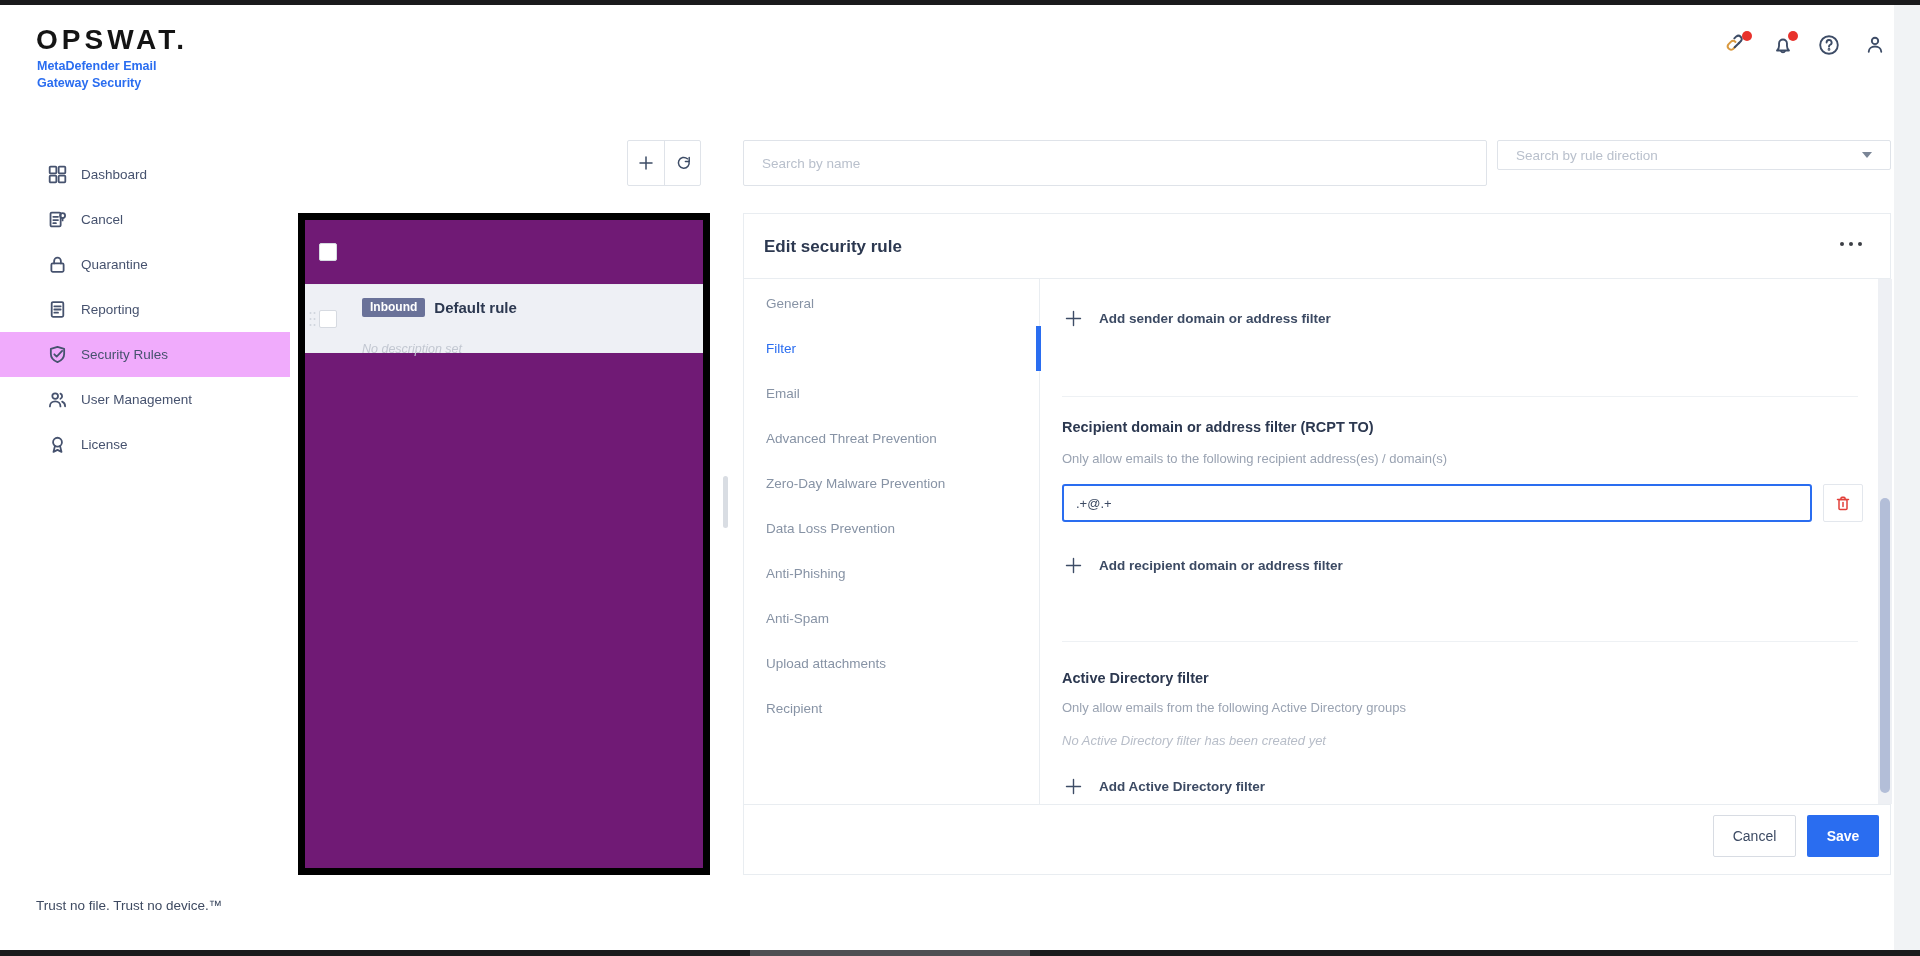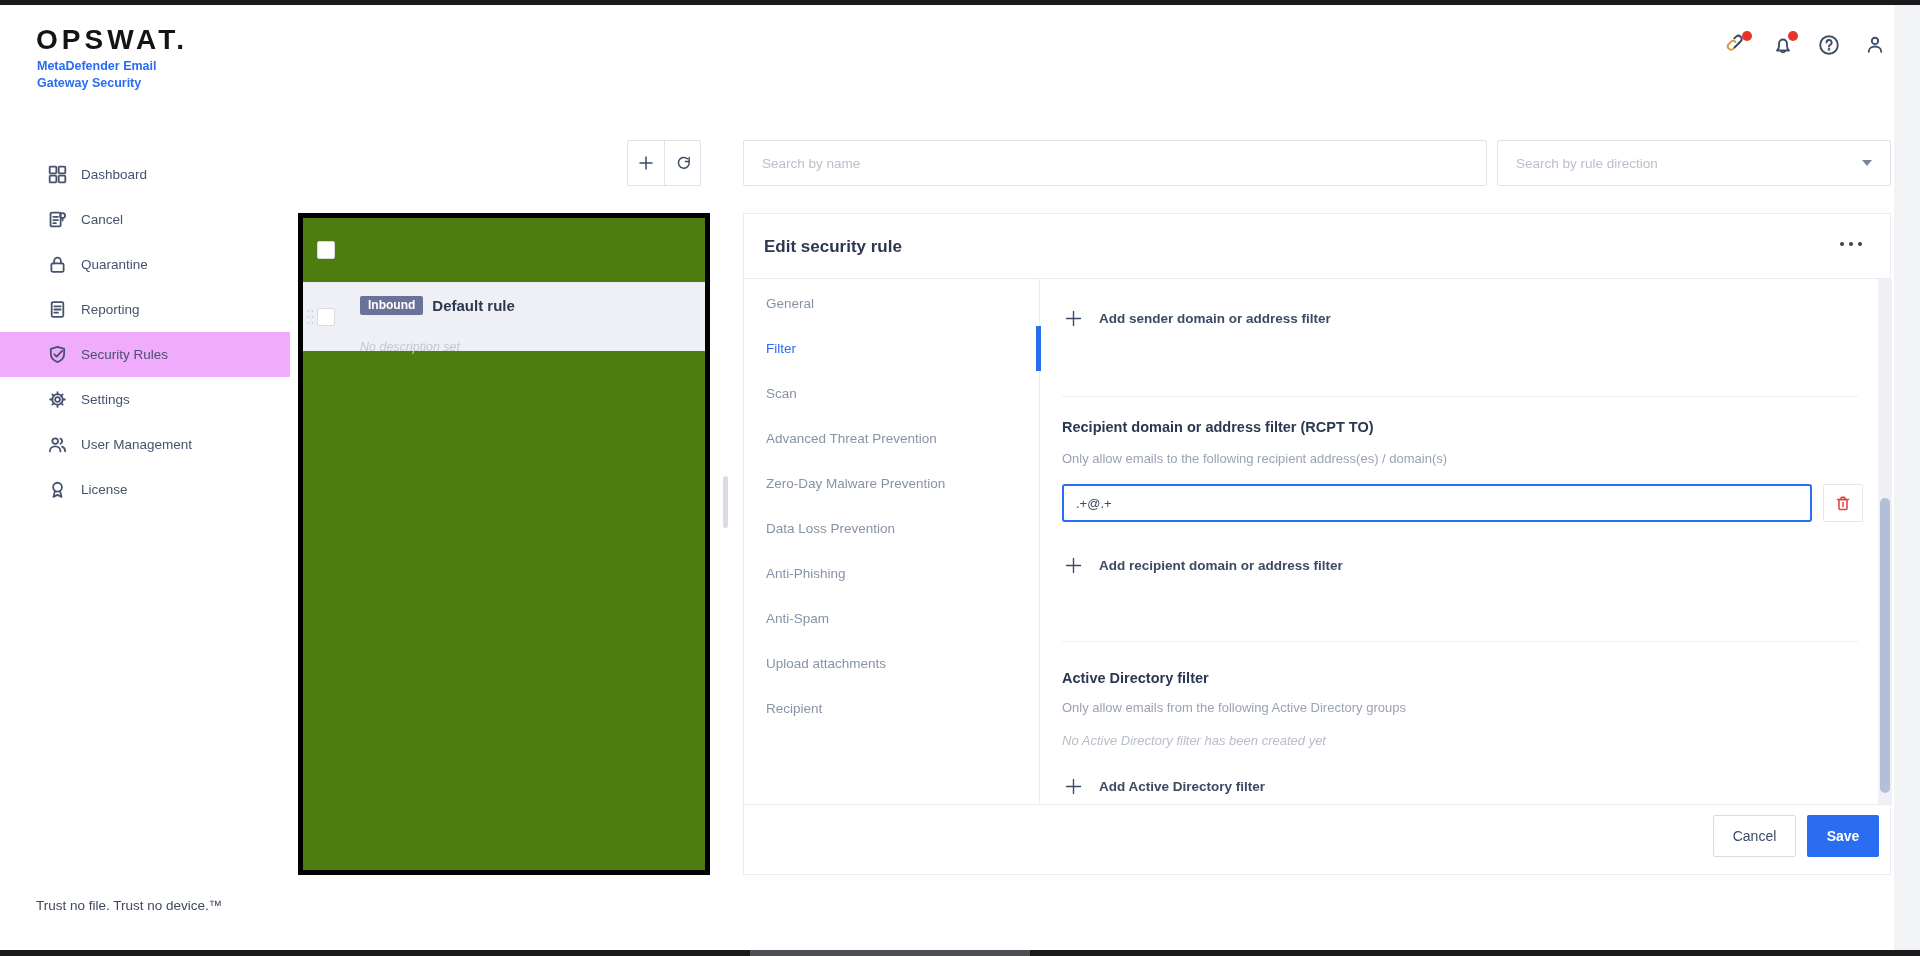--- a/index.html
+++ b/index.html
@@ -32,27 +32,27 @@
   .side-item.selected { background:#f0abfc; }
 
   
   .btn-group { left:627px; top:140px; height:46px; display:flex; border:1px solid #dfe3e9; border-radius:2px; background:#fff; }
   .tool-btn { width:36px; height:44px; display:flex; align-items:center; justify-content:center; cursor:pointer; }
   .tool-btn + .tool-btn { border-left:1px solid #dfe3e9; }
   .tool-btn svg { width:18px; height:18px; }
   .search-input { left:743px; top:140px; width:744px; height:46px; border:1px solid #dfe3e9; border-radius:2px;
     padding:0 18px; font-size:13.5px; color:#3c4a63; outline:none; font-family:inherit; }
   .search-input::placeholder { color:#b9c0cc; }
-  .direction-select { left:1497px; top:140px; width:394px; height:46px; border:1px solid #dfe3e9; border-radius:2px;
+  .direction-select { left:1497px; top:140px; width:394px; height:30px; border:1px solid #dfe3e9; border-radius:2px;
     display:flex; align-items:center; padding:10px 18px; cursor:pointer; background:#fff; }
   .direction-select .ph { color:#b9c0cc; font-size:13.5px; flex:1; }
   .caret { width:0; height:0; border-left:5px solid transparent; border-right:5px solid transparent; border-top:6px solid #7a8596; }
 
   
-  .list-panel { left:298px; top:213px; width:412px; height:662px; border:5px solid #000000; background:#4d7c0f; }
+  .list-panel { left:298px; top:213px; width:412px; height:662px; border:7px solid #000000; background:#701a75; }
   .list-head { height:65px; border-bottom:1px solid #e9ecf1; position:relative; }
   .checkbox { width:18px; height:18px; border:1px solid #d6dae1; border-radius:2px; background:#fff; cursor:pointer; }
   .rule-row { height:68px; background:#eef0f5; position:relative; border-bottom:1px solid #eceff3; cursor:pointer; }
   .badge { display:inline-block; background:#6a7299; color:#fff; font-size:12px; font-weight:700;
     padding:2px 8px 3px; border-radius:2px; }
   .rule-name { font-size:15px; font-weight:700; color:#2c3850; }
   .rule-desc { font-size:12.5px; font-style:italic; color:#c2c7d1; }
   .mini-scroll { left:723px; top:476px; width:5px; height:52px; background:#d9dde3; border-radius:3px; }
 
   
@@ -176,28 +176,20 @@
     </div>
     <div class="side-item selected">
       <svg class="stroked" viewBox="0 0 18 18">
         <path d="M9 1.7l6.3 2v4.9c0 3.8-2.7 6.3-6.3 7.7-3.6-1.4-6.3-3.9-6.3-7.7V3.7z"></path>
         <path d="M6 8.8l2.2 2.2 5.2-5.4"></path>
       </svg>
       <span>Security Rules</span>
     </div>
     <div class="side-item">
       <svg class="stroked" viewBox="0 0 18 18">
-        <circle cx="9" cy="9" r="2.3"></circle>
-          <circle cx="9" cy="9" r="5"></circle>
-        <path d="M13.8 9H16M12.4 12.4l1.5 1.5M9 13.8V16M5.6 12.4l-1.5 1.5M4.2 9H2M5.6 5.6L4.1 4.1M9 4.2V2M12.4 5.6l1.5-1.5"></path>
-      </svg>
-      <span>Settings</span>
-    </div>
-    <div class="side-item">
-      <svg class="stroked" viewBox="0 0 18 18">
         <circle cx="6.8" cy="5.8" r="2.7"></circle>
         <path d="M1.8 15.6c0-3 2.2-4.8 5-4.8s5 1.8 5 4.8"></path>
         <path d="M11.8 3.4a2.7 2.7 0 0 1 0 4.9M13.4 11c1.7.7 2.8 2.3 2.8 4.4"></path>
       </svg>
       <span>User Management</span>
     </div>
     <div class="side-item">
       <svg class="stroked" viewBox="0 0 18 18">
         <circle cx="9" cy="6.8" r="4.2"></circle>
         <path d="M6.6 10.3L5.2 16l3.8-1.9 3.8 1.9-1.4-5.7"></path>
@@ -257,21 +249,21 @@
       <div class="dots-menu">
           <i></i>
           <i></i>
           <i></i>
         </div>
     </div>
 
     <div class="tabs">
       <div class="tab">General</div>
       <div class="tab active">Filter</div>
-      <div class="tab">Scan</div>
+      <div class="tab">Email</div>
       <div class="tab">Advanced Threat Prevention</div>
       <div class="tab">Zero-Day Malware Prevention</div>
       <div class="tab">Data Loss Prevention</div>
       <div class="tab">Anti-Phishing</div>
       <div class="tab">Anti-Spam</div>
       <div class="tab">Upload attachments</div>
       <div class="tab">Recipient</div>
     </div>
     <div class="tab-divider"></div>
     <div class="tab-indicator"></div>

